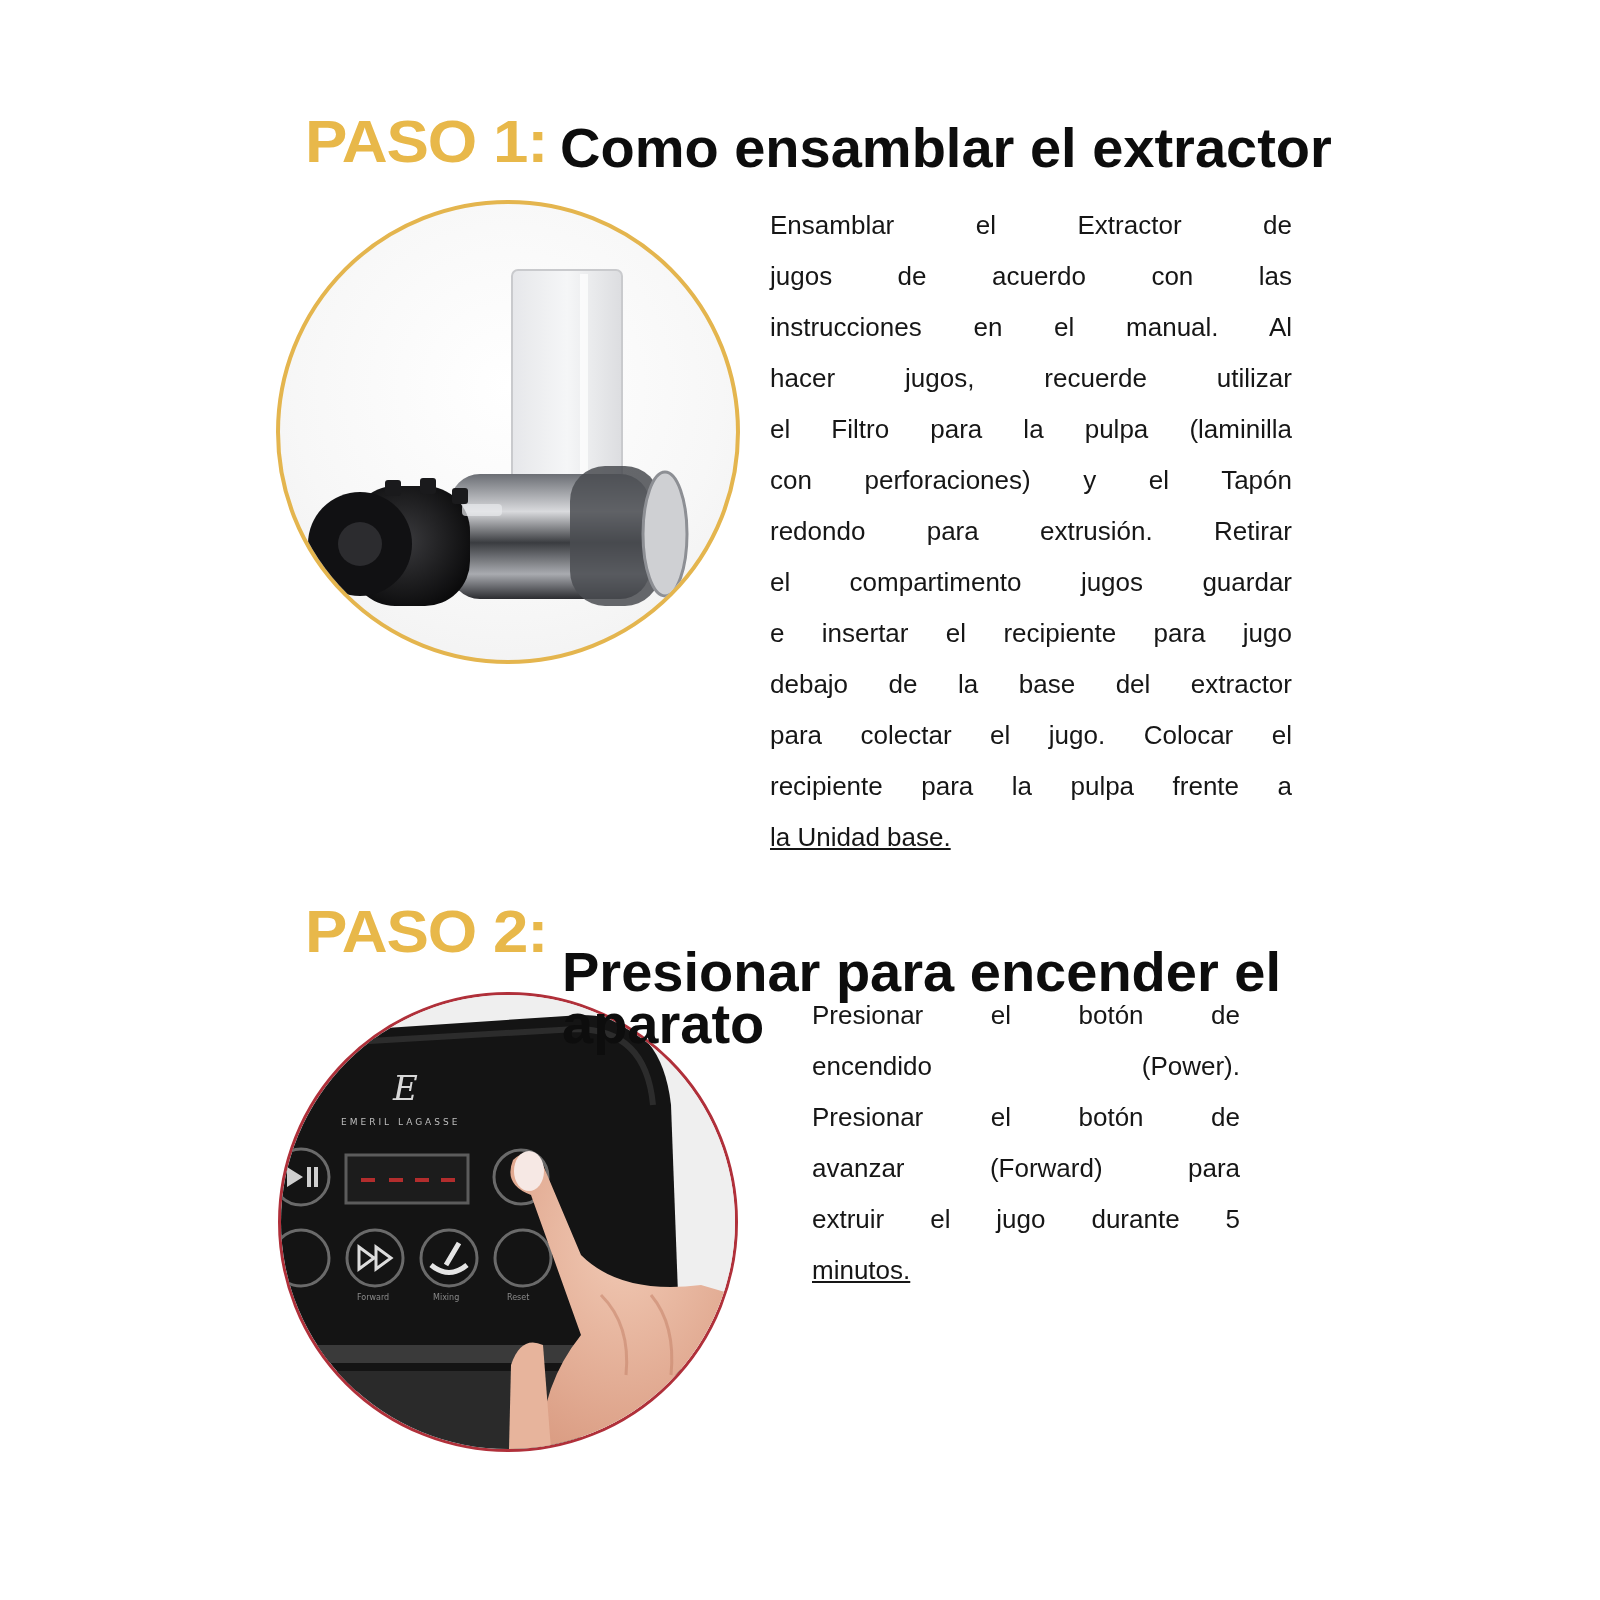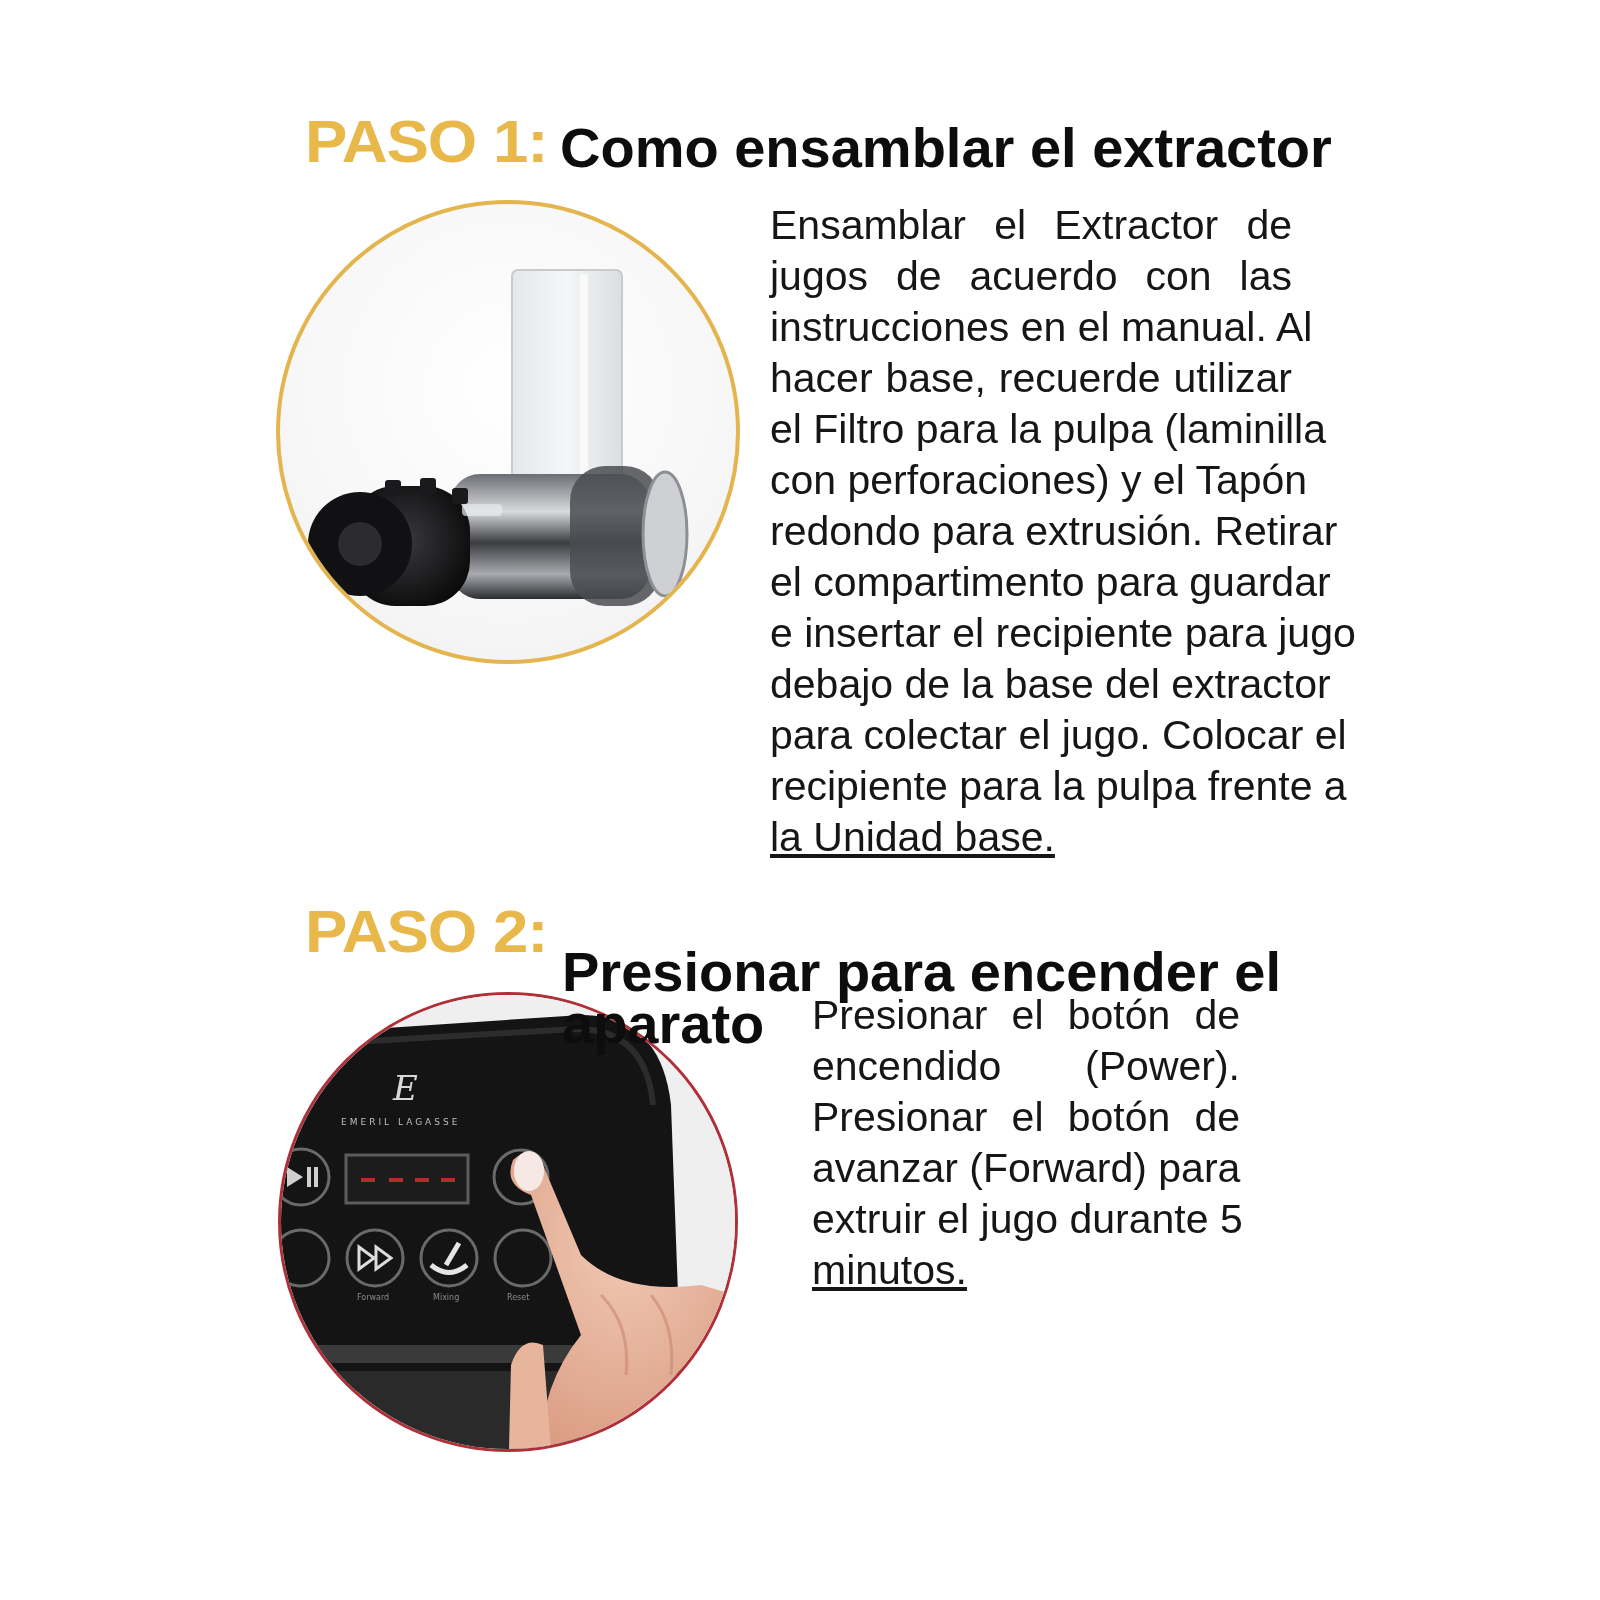--- a/index.html
+++ b/index.html
@@ -30,21 +30,21 @@
       position: absolute;
       font-family: "Liberation Sans", sans-serif;
       font-weight: bold;
       font-size: 56px;
       color: #0d0d0d;
       line-height: 52px;
     }
     .body-text {
       position: absolute;
       font-family: "Liberation Sans", sans-serif;
-      font-size: 41px;
+      font-size: 26px;
       line-height: 51px;
       color: #161616;
       text-align: justify;
       text-align-last: left;
     }
     .body-line {
       display: block;
       text-align: justify;
       text-align-last: justify;
       white-space: nowrap;
@@ -114,25 +114,25 @@
         <rect x="172" y="284" width="16" height="16" rx="3"></rect>
       </g>
       <rect x="182" y="300" width="40" height="12" rx="4" fill="#e8e9ec" opacity="0.7"></rect>
     </svg>
   </div>
 
   <div class="body-text" style="left:770px; top:200px; width:522px;">
     <span class="body-line">Ensamblar el Extractor de</span>
     <span class="body-line">jugos de acuerdo con las</span>
     <span class="body-line">instrucciones en el manual. Al</span>
-    <span class="body-line">hacer base, recuerde utilizar</span>
+    <span class="body-line">hacer jugos, recuerde utilizar</span>
     <span class="body-line">el Filtro para la pulpa (laminilla</span>
     <span class="body-line">con perforaciones) y el Tapón</span>
     <span class="body-line">redondo para extrusión. Retirar</span>
-    <span class="body-line">el compartimento para guardar</span>
+    <span class="body-line">el compartimento jugos guardar</span>
     <span class="body-line">e insertar el recipiente para jugo</span>
     <span class="body-line">debajo de la base del extractor</span>
     <span class="body-line">para colectar el jugo. Colocar el</span>
     <span class="body-line">recipiente para la pulpa frente a</span>
     <span class="body-line last">la Unidad base.</span>
   </div>
 </section>
 
 <section>
   <div class="photo-circle" id="circle-2">

